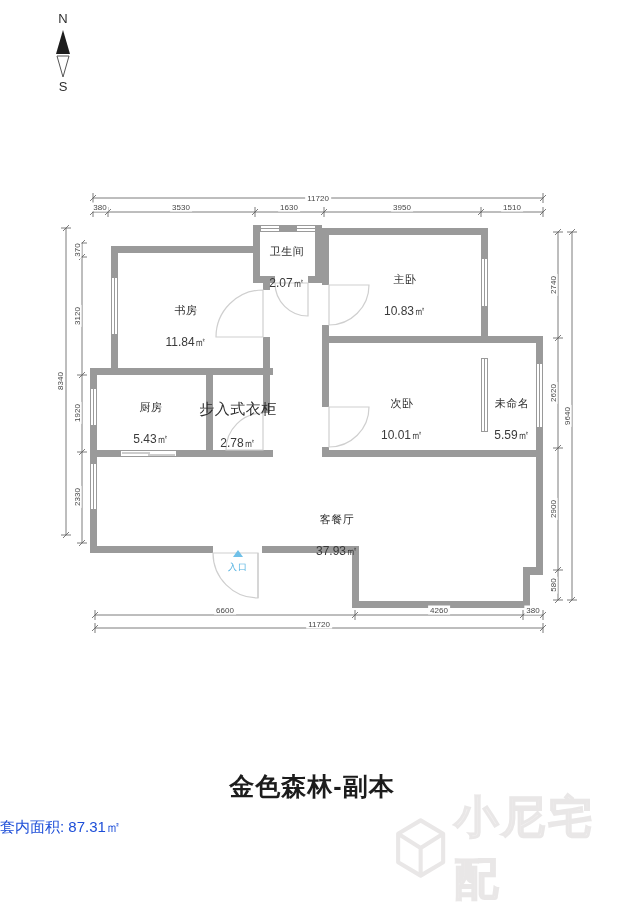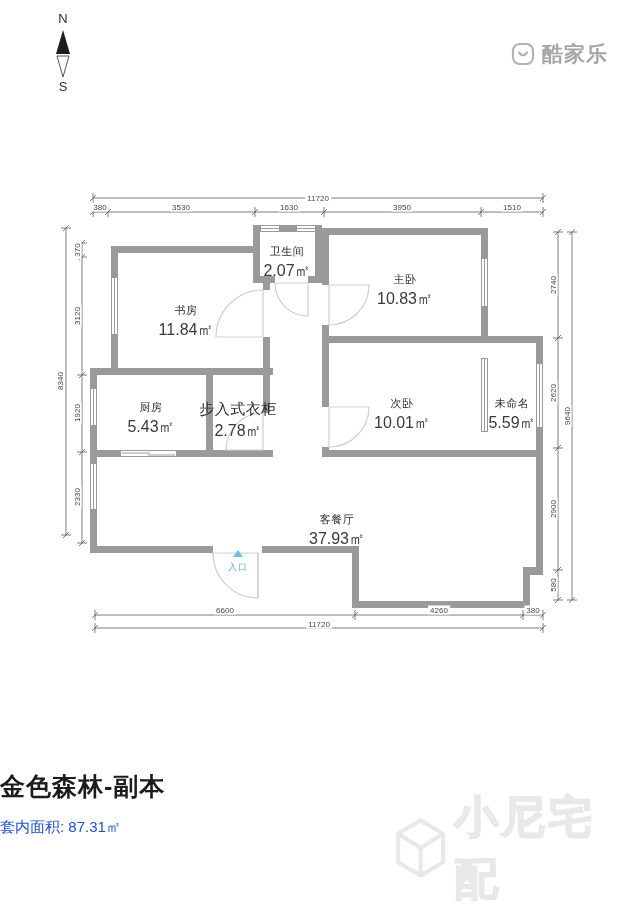--- a/index.html
+++ b/index.html
@@ -1,33 +1,33 @@
 <!DOCTYPE html>
 <html><head>
 <meta charset="utf-8">
 <style>
   html,body{margin:0;padding:0;background:#fff;}
   .page{position:relative;width:640px;height:905px;background:#fff;overflow:hidden;
         font-family:"Liberation Sans","DejaVu Sans",sans-serif;}
   .plan-svg{position:absolute;left:0;top:0;}
   .room{position:absolute;transform:translateX(-50%);text-align:center;white-space:nowrap;}
   .rn{font-size:11px;font-weight:normal;color:#2e2e2e;letter-spacing:.5px;}
-  .ra{font-size:16px;color:#3a3a3a;margin-top:2px;}
+  .ra{font-size:12px;color:#3a3a3a;margin-top:16px;}
   .dim{position:absolute;font-size:8px;color:#474747;background:#fff;padding:0 2px;white-space:nowrap;line-height:9px;}
   .dh{transform:translate(-50%,-50%);}
   .dv{transform:translate(-50%,-50%) rotate(-90deg);}
   .compass-letter{position:absolute;width:20px;text-align:center;font-size:13px;color:#2d2d2d;}
   .logo{position:absolute;left:511px;top:40px;display:flex;align-items:center;gap:7px;}
   .logo-text{font-size:21px;color:#a6a6a6;font-weight:600;letter-spacing:1px;}
   .entrance-label{position:absolute;left:238px;top:561px;transform:translateX(-50%);
         font-size:9px;color:#4fb0e0;letter-spacing:1px;}
   .wm{position:absolute;left:392px;top:786px;display:flex;align-items:center;gap:5px;}
   .wm-text{font-size:44px;font-weight:bold;letter-spacing:3px;color:#f3f1f1;
         -webkit-text-stroke:1.5px #e9e7e7;line-height:62px;}
-  .title{position:absolute;left:0;top:770px;width:624px;text-align:left;
+  .title{position:absolute;left:0;top:770px;width:624px;text-align:center;
         font-size:25px;font-weight:bold;color:#1c1c1c;letter-spacing:1px;}
   .subtitle{position:absolute;left:0;top:818px;width:640px;text-align:left;
         font-size:15px;color:#1d4ed8;}
 </style>
 </head>
 <body>
 
 <div class="page">
 
   <div class="wm">
@@ -125,27 +125,20 @@
       <path d="M61,228H71 M61,535H71 M63,231l6,-6 M63,538l6,-6"></path>
       <path d="M77,243H87 M77,257H87 M77,375H87 M77,452H87 M77,543H87
                M79,246l6,-6 M79,260l6,-6 M79,378l6,-6 M79,455l6,-6 M79,546l6,-6"></path>
       <path d="M553,232H563 M553,338H563 M553,448H563 M553,570H563 M553,600H563
                M555,235l6,-6 M555,341l6,-6 M555,451l6,-6 M555,573l6,-6 M555,603l6,-6"></path>
       <path d="M567,232H577 M567,600H577 M569,235l6,-6 M569,603l6,-6"></path>
     </g>
   </svg>
   <div class="compass-letter" style="left:53px;top:79px">S</div>
 
-  <div class="logo">
-    <svg width="24" height="24" viewBox="0 0 24 24">
-      <rect x="2" y="2" width="20" height="20" rx="6.5" fill="none" stroke="#b3b3b3" stroke-width="2.2"></rect>
-      <path d="M8,10.5 q4,5.5 8,0" fill="none" stroke="#b3b3b3" stroke-width="2.2" stroke-linecap="round"></path>
-    </svg>
-    <span class="logo-text">酷家乐</span>
-  </div>
 
   <div class="room" style="left:287px;top:244px">
     <div class="rn">卫生间</div>
     <div class="ra">2.07㎡</div>
   </div>
   <div class="room" style="left:405px;top:272px">
     <div class="rn">主卧</div>
     <div class="ra">10.83㎡</div>
   </div>
   <div class="room" style="left:186px;top:303px">

